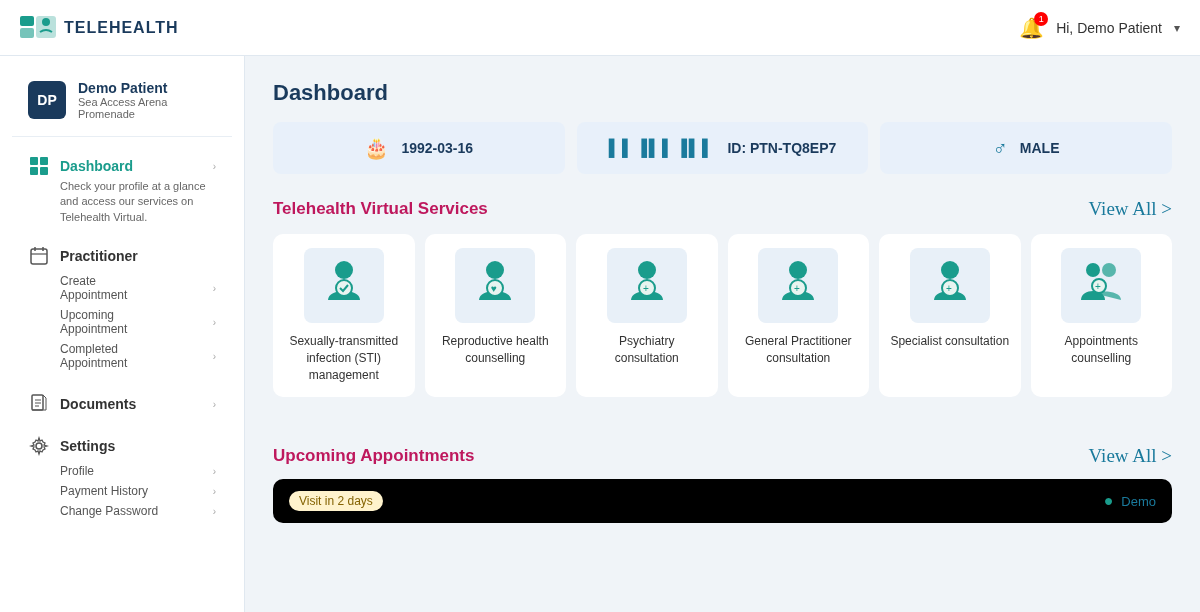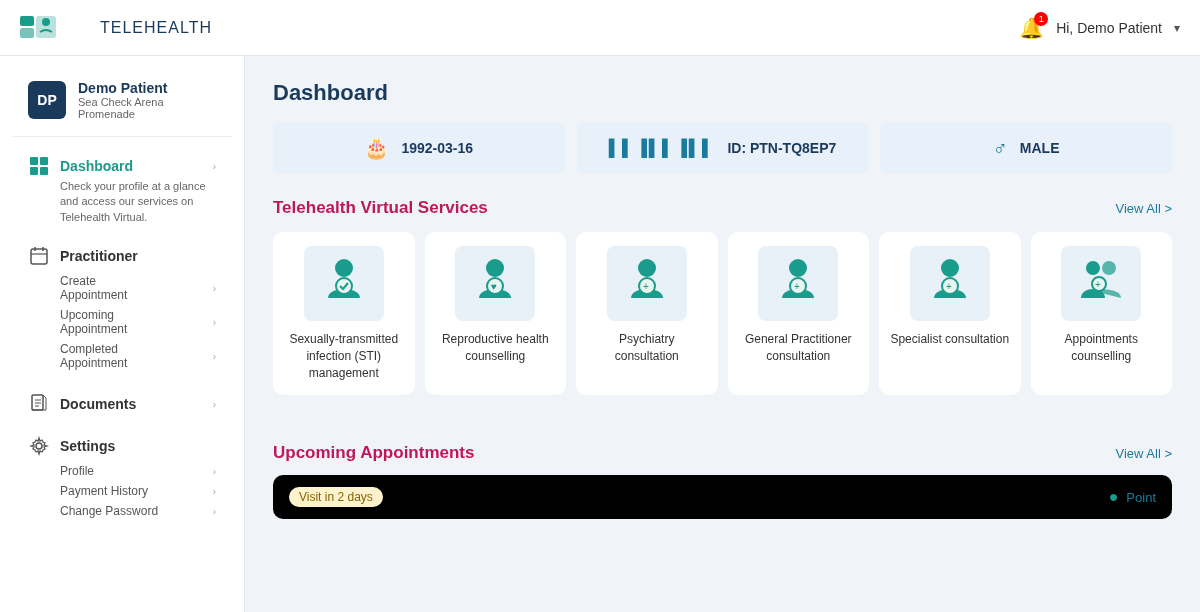--- a/index.html
+++ b/index.html
@@ -11,21 +11,21 @@
       height: 56px;
       display: flex;
       align-items: center;
       padding: 0 20px;
       border-bottom: 1px solid #e0e8f0;
       flex-shrink: 0;
       justify-content: space-between;
     }
     .logo-area { display: flex; align-items: center; gap: 8px; }
     .logo-icon { width: 36px; height: 28px; }
-    .logo-text { font-weight: 400; font-size: 16px; color: #1a3a5c; letter-spacing: 1px; margin-left: 36px; }
+    .logo-text { font-weight: 700; font-size: 16px; color: #1a3a5c; letter-spacing: 1px; }
     .nav-right { display: flex; align-items: center; gap: 12px; }
     .bell-wrap { position: relative; }
     .bell-icon { font-size: 20px; color: #555; }
     .bell-badge {
       position: absolute; top: -4px; right: -4px;
       background: red; color: #fff; border-radius: 50%;
       width: 14px; height: 14px; font-size: 9px;
       display: flex; align-items: center; justify-content: center;
     }
     .user-greeting { font-size: 14px; color: #333; }
@@ -75,21 +75,21 @@
       flex: 1; background: #e8f0fa; border-radius: 8px;
       padding: 14px 20px; display: flex; align-items: center;
       gap: 12px; justify-content: center;
     }
     .info-card-icon { font-size: 20px; color: #1a7a9c; }
     .info-card-text { font-size: 14px; font-weight: 600; color: #1a3a5c; }
 
     
     .section-header { display: flex; justify-content: space-between; align-items: center; margin-bottom: 14px; }
     .section-title { font-size: 17px; font-weight: 700; color: #be185d; }
-    .view-all { font-size: 13px; color: #1a7a9c; cursor: pointer; text-decoration: none; }
+    .view-all { font-size: 19px; color: #1a7a9c; cursor: pointer; text-decoration: none; font-family: Liberation Serif, serif; }
 
     
     .services-grid { display: flex; gap: 10px; margin-bottom: 24px; }
     .service-card {
       flex: 1; background: #fff; border-radius: 10px;
       padding: 14px 10px; display: flex; flex-direction: column;
       align-items: center; gap: 10px; cursor: pointer;
     }
     .service-icon-wrap {
       width: 80px; height: 75px; background: #e8f0f8; border-radius: 8px;
@@ -133,21 +133,21 @@
   </div>
 </nav>
 
 <div class="main-layout">
 
   <aside class="sidebar">
     <div class="user-card">
       <div class="avatar">DP</div>
       <div class="user-info">
         <div class="user-name">Demo Patient</div>
-        <div class="user-sub">Sea Check Arena Promenade</div>
+        <div class="user-sub">Sea Access Arena Promenade</div>
       </div>
     </div>
 
     <div class="nav-section">
       <div class="nav-item">
         <div class="nav-item-header">
           <div class="nav-icon">
             <svg width="20" height="20" viewBox="0 0 20 20">
                 <rect x="1" y="1" width="8" height="8" rx="1" fill="#1a9c8c"></rect>
                 <rect x="11" y="1" width="8" height="8" rx="1" fill="#1a9c8c"></rect>
@@ -341,17 +341,17 @@
 
     <div class="appt-header">
       <h2 class="section-title">Upcoming Appointments</h2>
       <a class="view-all">View All &gt;</a>
     </div>
 
     <div style="display:flex;align-items:center;justify-content:space-between;background:#000000;border-radius:10px;padding:12px 16px;">
       <span class="appt-badge">Visit in 2 days</span>
       <div style="display:flex;align-items:center;gap:4px;">
         <span class="appt-status-dot">●</span>
-        <span class="appt-status">Point</span>
+        <span class="appt-status">Demo</span>
       </div>
     </div>
   </main>
 </div>
 
 </body></html>

